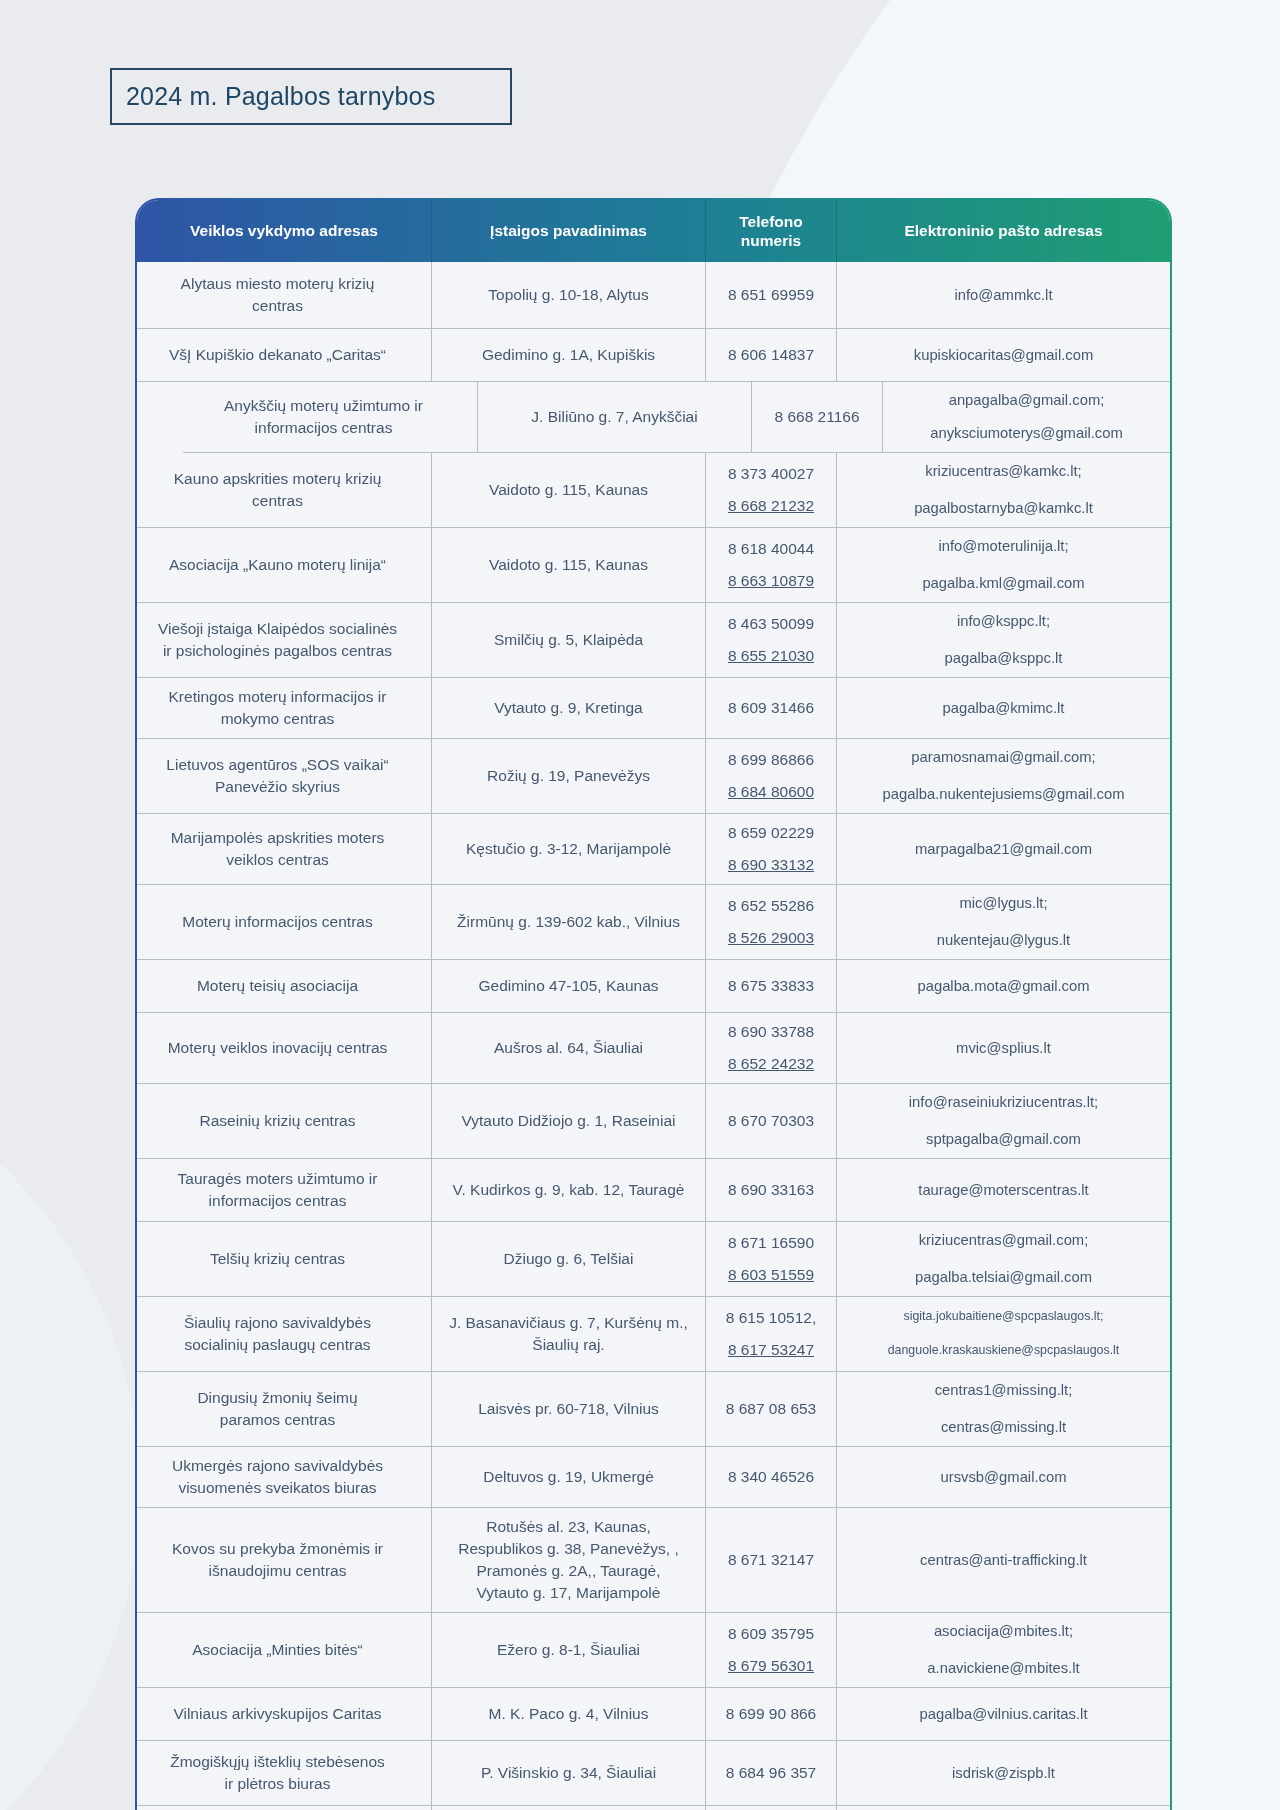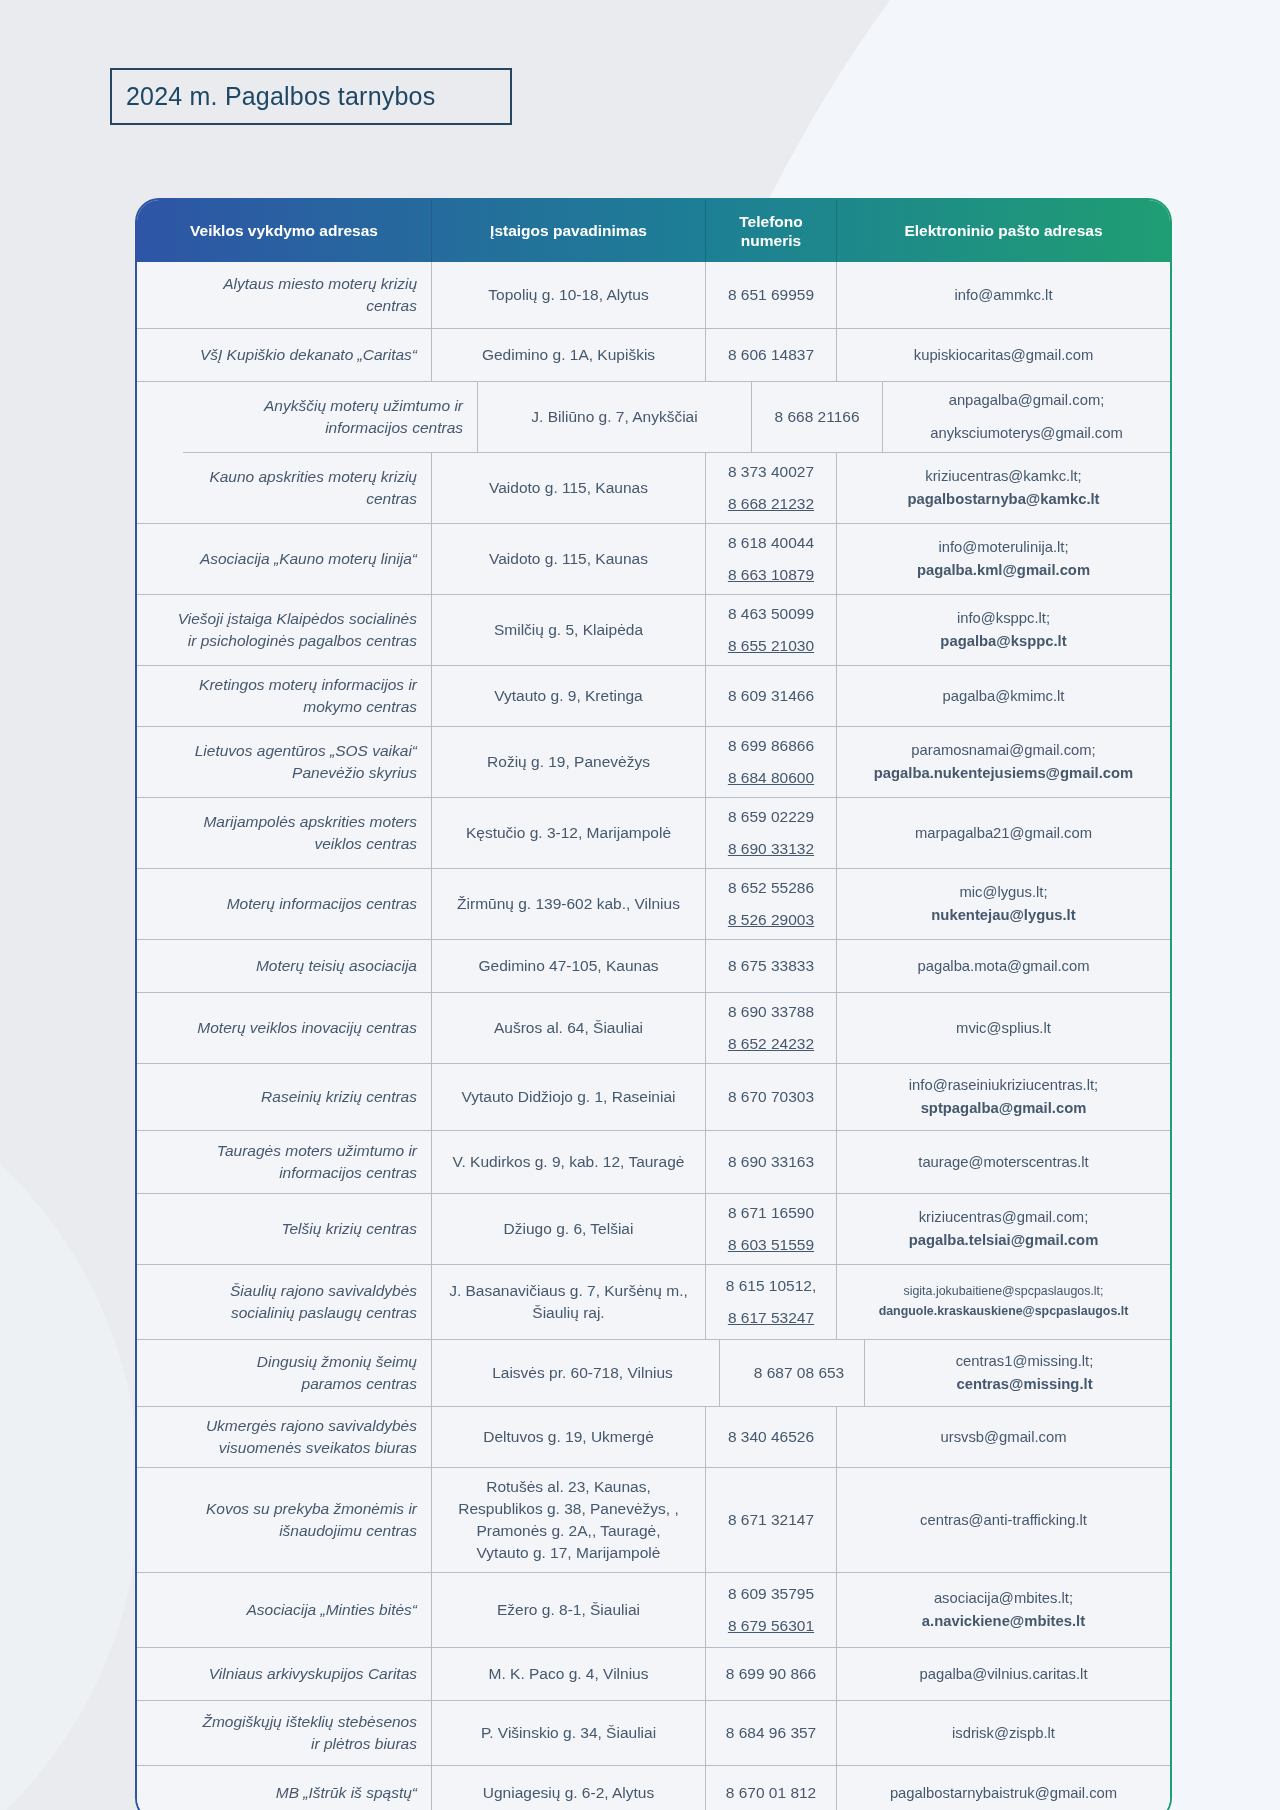--- a/index.html
+++ b/index.html
@@ -71,25 +71,25 @@
   .tr:last-child{border-bottom:none;}
   .td{
     display:flex;flex-direction:column;justify-content:center;
     color:var(--cell-text,#46586d);
     font-size:15.5px;line-height:1.42;
     padding:8px 8px;box-sizing:border-box;
     border-right:1px solid var(--grid-line,#b6bdc7);
     text-align:center;
   }
   .td:last-child{border-right:none;}
-  .td.name{align-items:flex-end;text-align:left;padding-left:1px;padding-right:14px;font-style:italic;}
+  .td.name{align-items:center;text-align:left;padding-left:1px;padding-right:14px;}
   .td.phone .ln + .ln{margin-top:10px;text-decoration:underline;}
   .td.email{font-size:14.8px;}
   .td.email .ln + .ln{margin-top:12px;}
-  .td.email.tight .ln + .ln{margin-top:2px;font-weight:bold;}
+  .td.email.tight .ln + .ln{margin-top:16px;}
   .td.email.small{font-size:12.4px;}
 </style>
 </head>
 <body>
 
 <div class="bg-blob right"></div>
 <div class="bg-blob bottomleft"></div>
 
 <div class="page">
 
@@ -367,21 +367,21 @@
     <div class="td phone">
               <div class="ln">8 615 10512,</div>
               <div class="ln">8 617 53247</div>
             </div>
     <div class="td email small tight">
               <div class="ln">sigita.jokubaitiene@spcpaslaugos.lt;</div>
               <div class="ln">danguole.kraskauskiene@spcpaslaugos.lt</div>
             </div>
   </div>
 
-  <div class="tr" style="min-height: 66px; gap: 14px;">
+  <div class="tr" style="min-height: 66px;">
     <div class="td name">
               <div class="ln">Dingusių žmonių šeimų</div>
               <div class="ln">paramos centras</div>
             </div>
     <div class="td addr">
               <div class="ln">Laisvės pr. 60-718, Vilnius</div>
             </div>
     <div class="td phone">
               <div class="ln">8 687 08 653</div>
             </div>

